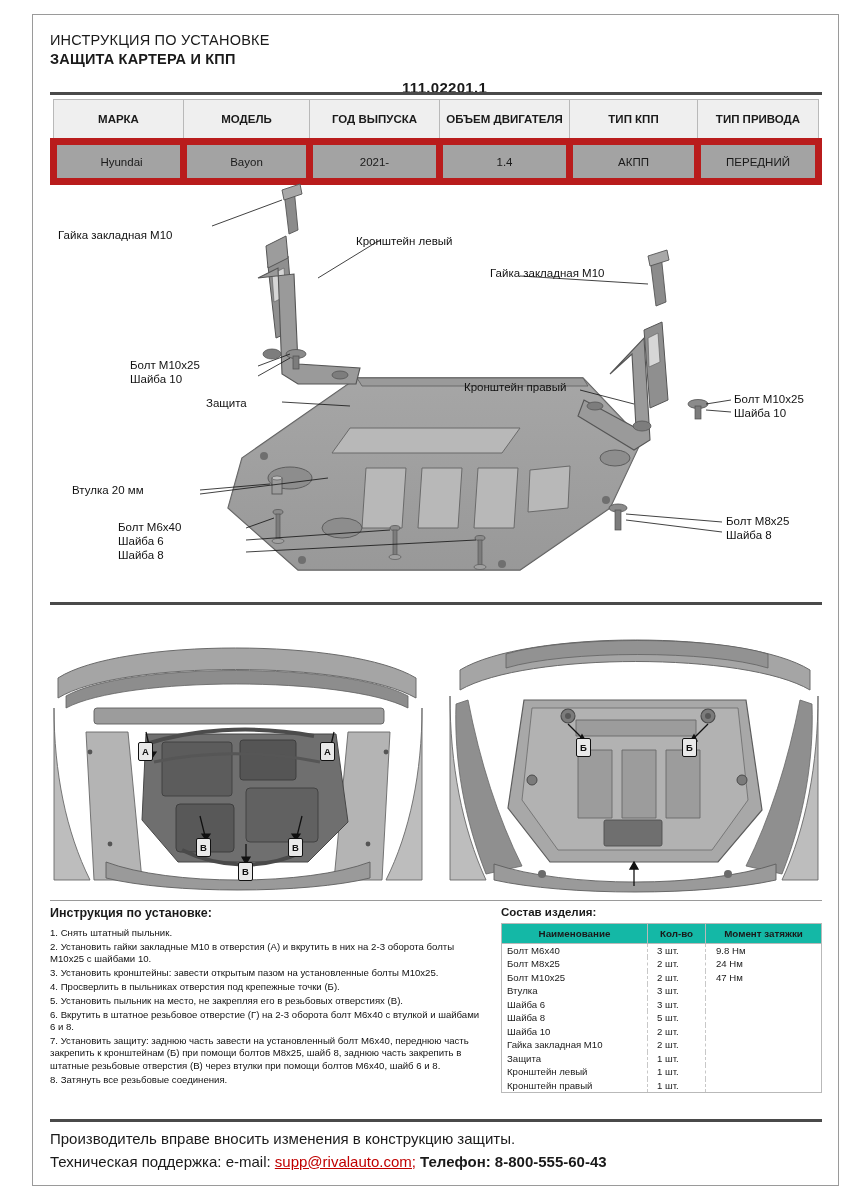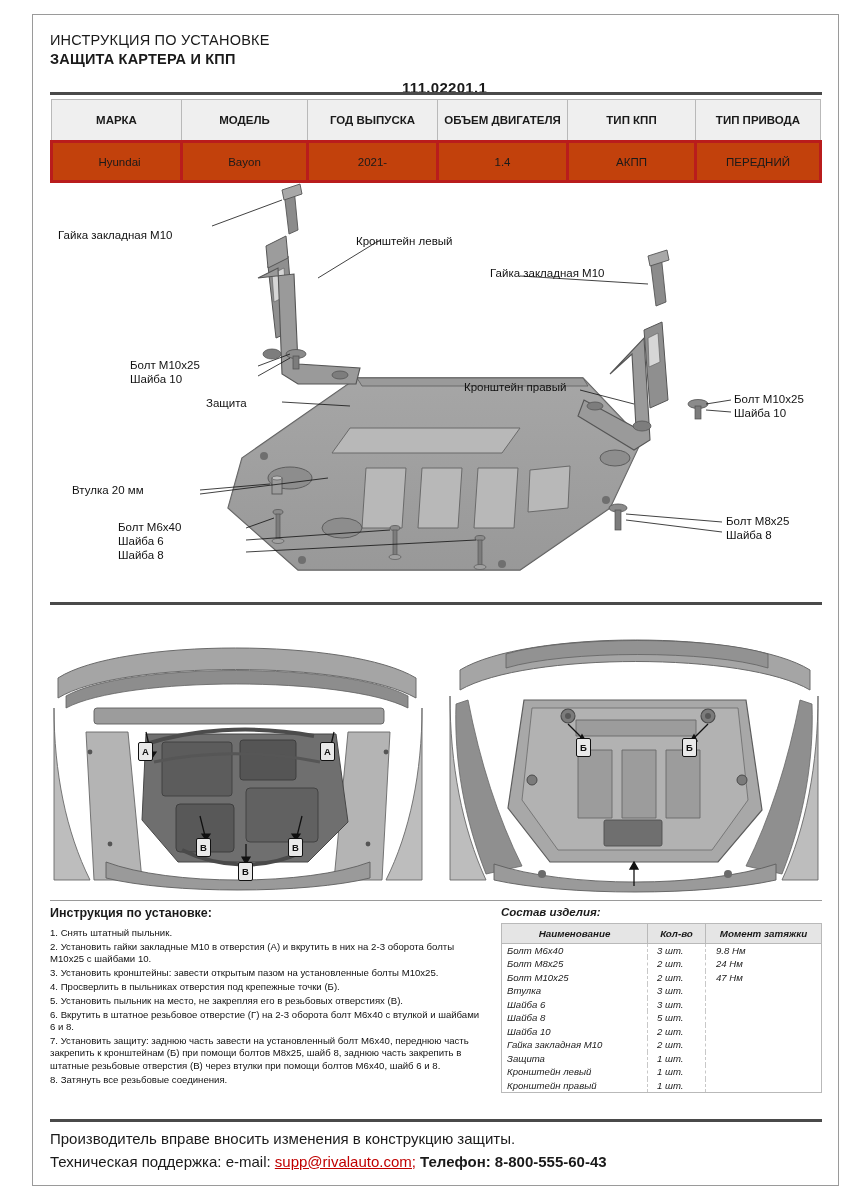--- a/index.html
+++ b/index.html
@@ -50,26 +50,26 @@
     background:#efefef;
     border:1px solid #b9b9b9;
     height:42px;
     font-weight:bold;
     font-size:11.5px;
     line-height:1.25;
     text-align:center;
     padding:2px 4px;
   }
   table.spec td {
-    border:3px solid #b91c1c;
+    border:7px solid #b91c1c;
     height:40px;
     text-align:center;
     font-size:11.5px;
     padding:2px 4px;
-    background:#c2410c;
+    background:#a3a3a3;
   }
   table.spec td.first { padding-left:10px; text-align:center; }
 
   
   .diagram {
     position:absolute; left:38px; top:178px; width:772px; height:420px;
   }
   .diagram svg { display:block; }
   .lbl {
     position:absolute; font-size:11.5px; color:#111; white-space:nowrap;
@@ -103,27 +103,27 @@
 
   
   .instr { position:absolute; left:38px; top:906px; width:430px; }
   .instr h3 { margin:0 0 7px 0; font-size:12.5px; font-weight:bold; }
   .instr ol { margin:0; padding:0; list-style:none; }
   .instr li {
     font-size:9.6px; line-height:1.29; margin-bottom:1.5px; color:#111;
   }
 
   
-  .bom { position:absolute; left:489px; top:906px; width:321px;font-style:italic; }
+  .bom { position:absolute; left:489px; top:906px; width:321px; }
   .bom h3 { margin:0 0 5px 0; font-size:11.5px; font-weight:bold; }
   table.bom-t {
     width:321px; border-collapse:collapse; font-size:9.6px;
   }
   table.bom-t th {
-    background:#e5e5e5; border:1px solid #b9b9b9;
+    background:#14b8a6; border:1px solid #b9b9b9;
     font-weight:bold; font-size:9.8px; height:20px; padding:1px 4px;
     text-align:center;
   }
   table.bom-t th.n { text-align:center; }
   table.bom-t td {
     border-left:1px dashed #c8c8c8; border-right:1px dashed #c8c8c8;
     border-top:none; border-bottom:none;
     font-size:9.6px; height:13.5px; padding:0 5px;
   }
   table.bom-t td.name { border-left:1px solid #b9b9b9; text-align:left; }

